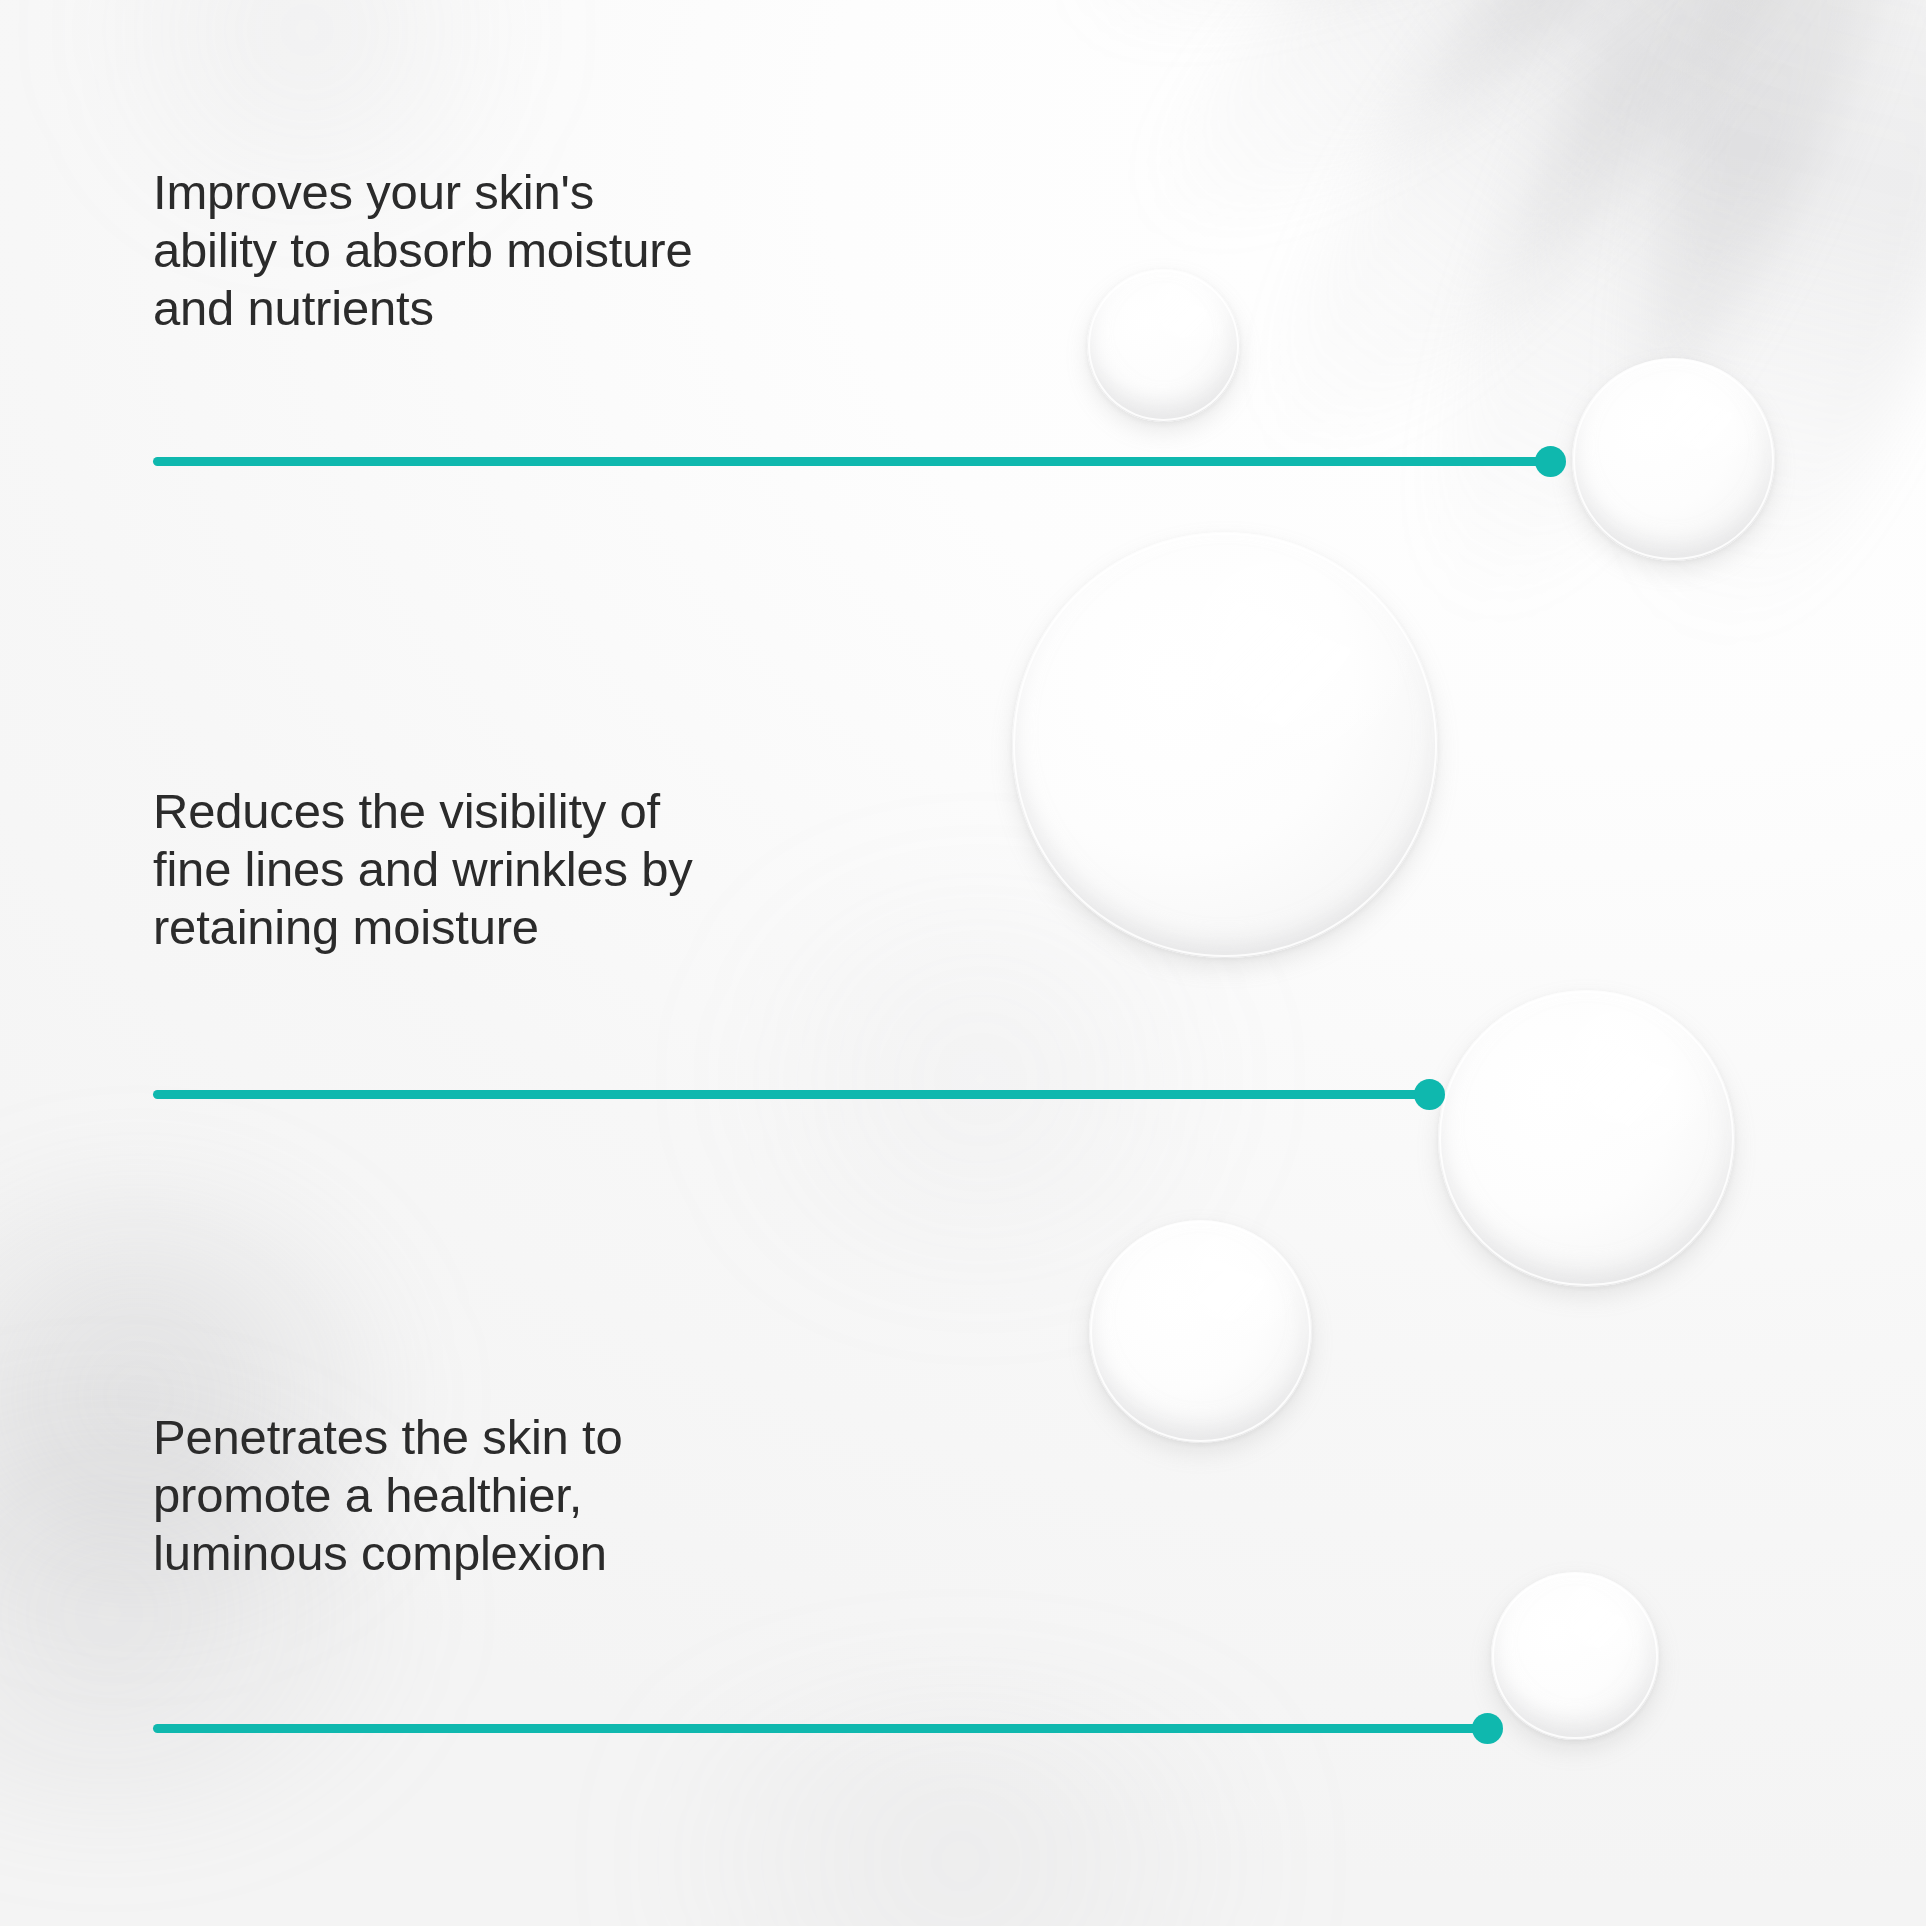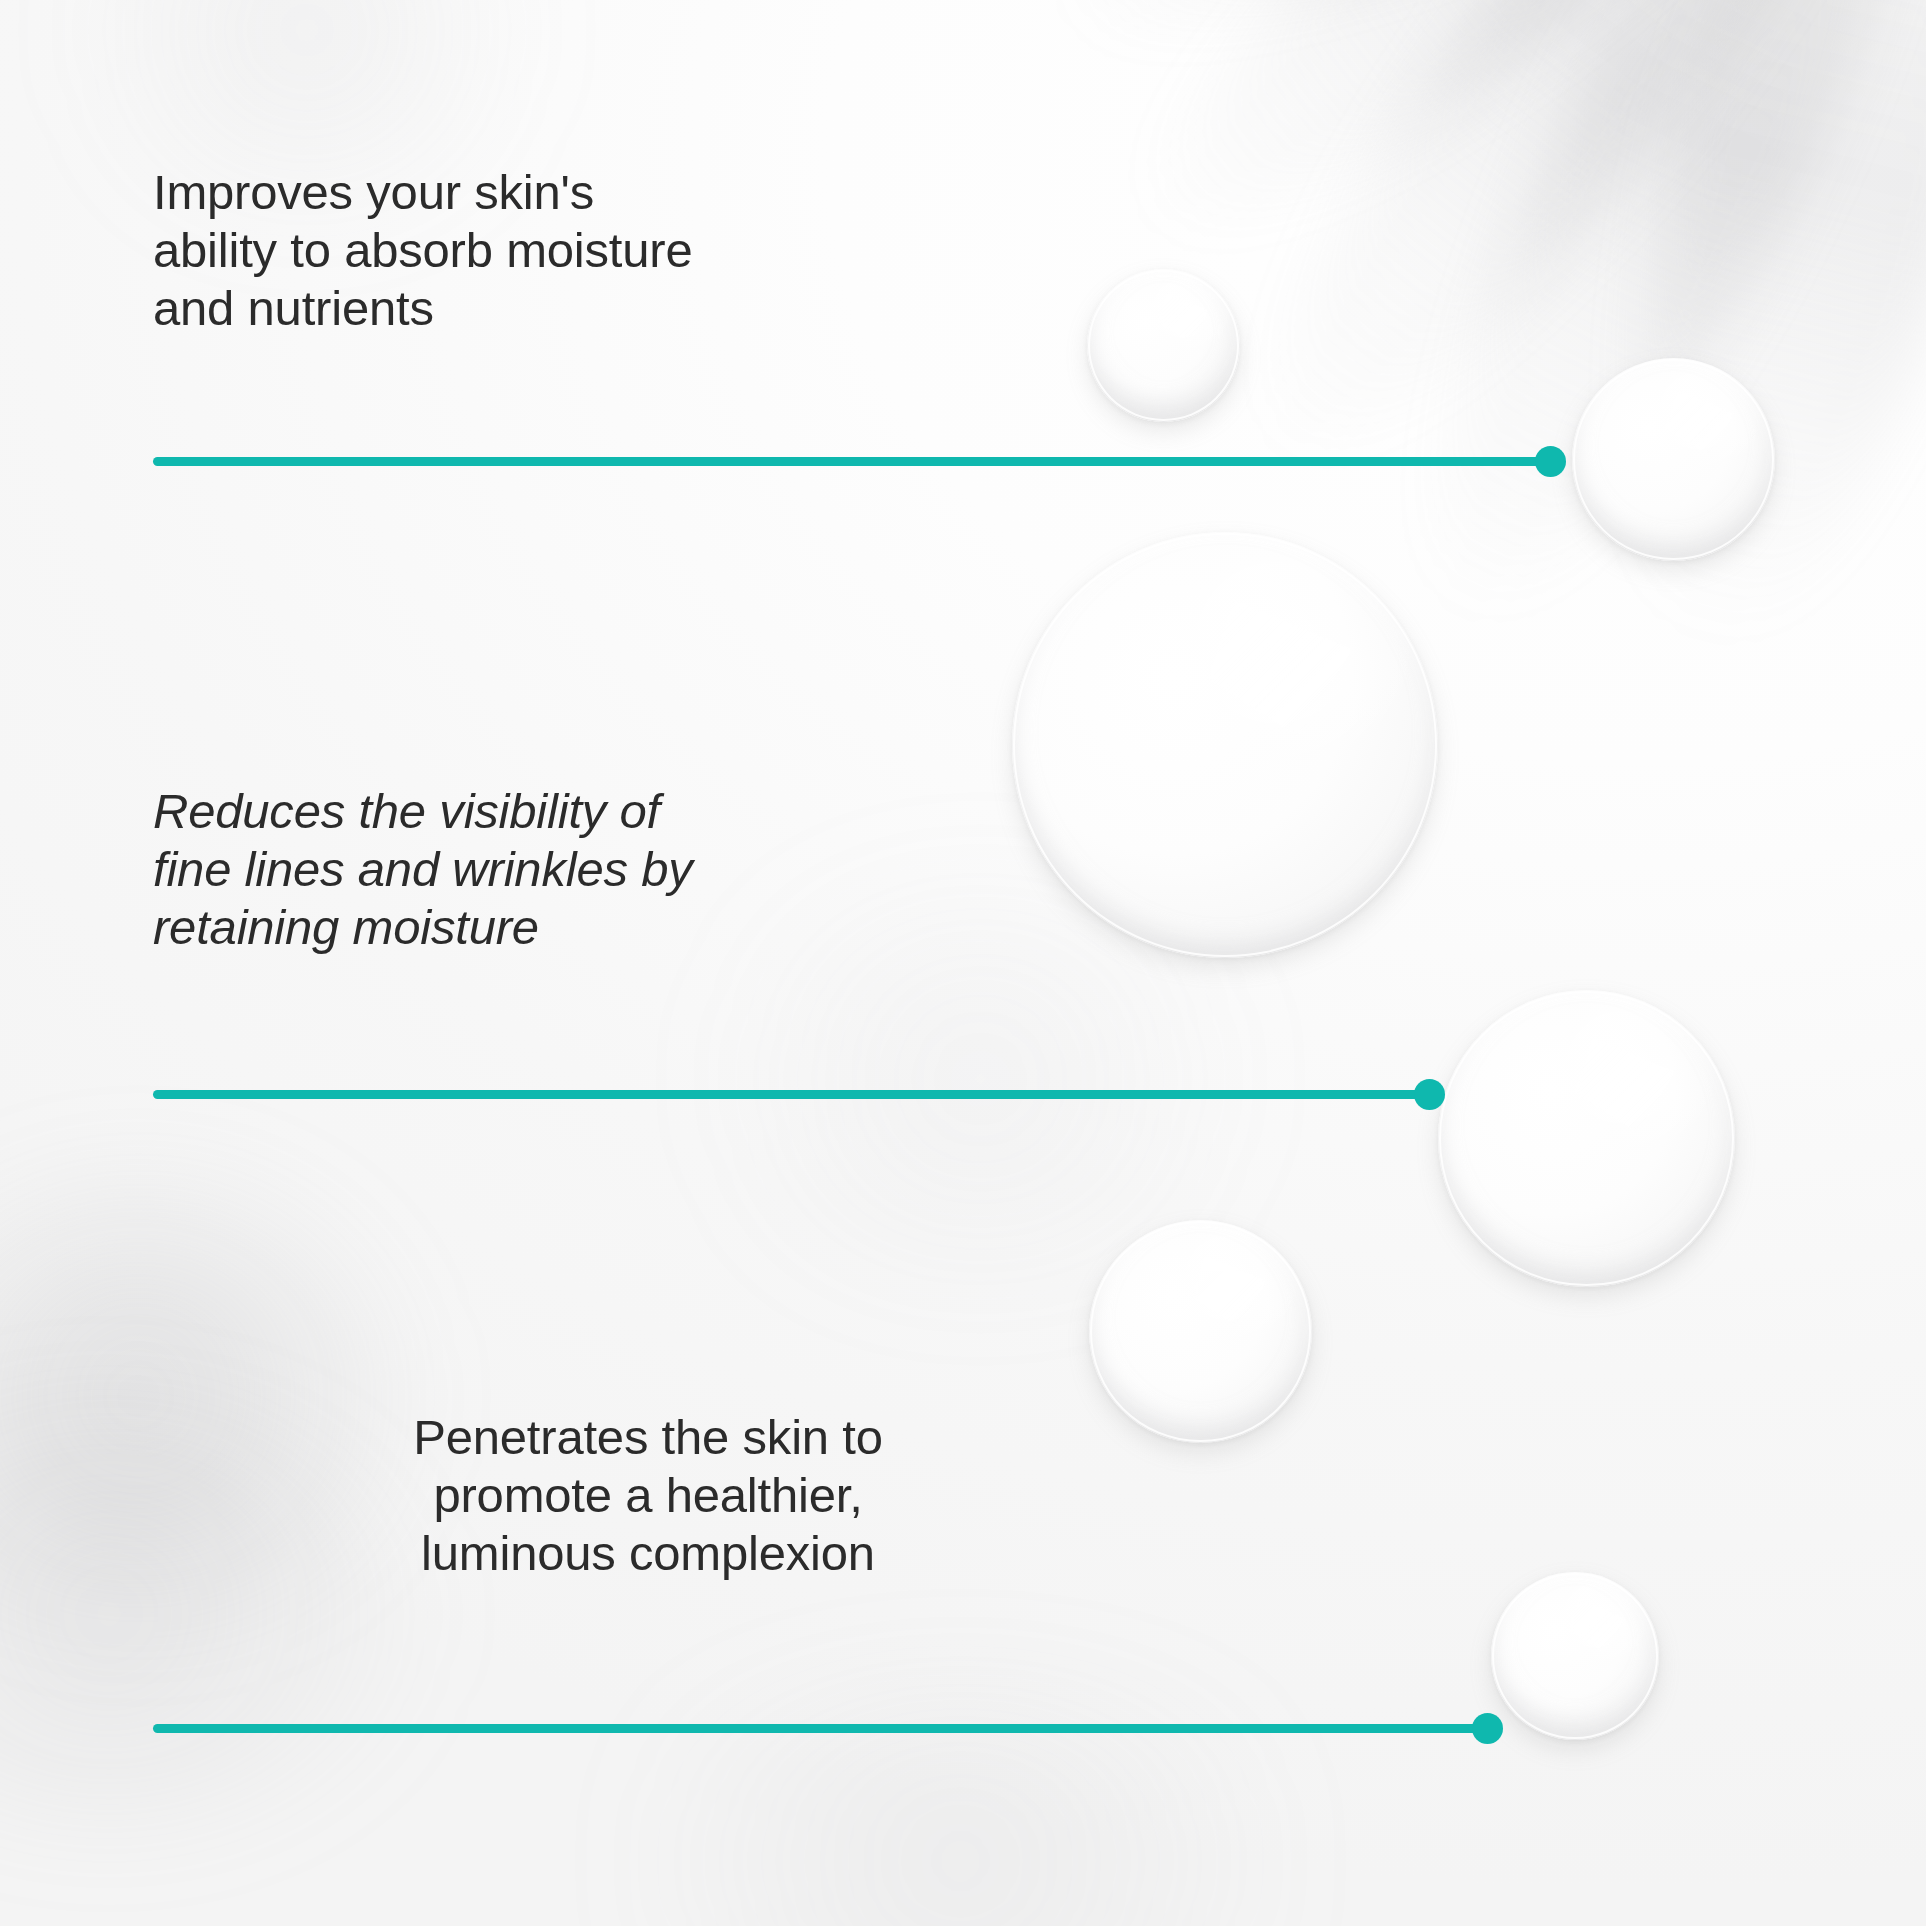--- a/index.html
+++ b/index.html
@@ -167,31 +167,31 @@
   <div class="feature" style="top:163px; width:990px;">
     <p class="feature-text">Improves your skin's
 ability to absorb moisture
 and nutrients</p>
   </div>
   <div class="rule-wrap" style="top:446px; width:1406px;">
     <div class="rule-line" style="width:1398px;"></div>
     <div class="rule-dot" style="left:1382px;"></div>
   </div>
 
-  <div class="feature" style="top:782px; width:990px;font-style:italic;">
+  <div class="feature" style="top:782px; width:990px;">
     <p class="feature-text">Reduces the visibility of
 fine lines and wrinkles by
 retaining moisture</p>
   </div>
   <div class="rule-wrap" style="top:1079px; width:1287px;">
     <div class="rule-line" style="width:1277px;"></div>
     <div class="rule-dot" style="left:1261px;"></div>
   </div>
 
-  <div class="feature" style="top:1408px; width:990px;text-align:center;">
+  <div class="feature" style="top:1408px; width:990px;">
     <p class="feature-text">Penetrates the skin to
 promote a healthier,
 luminous complexion</p>
   </div>
   <div class="rule-wrap" style="top:1713px; width:1346px;">
     <div class="rule-line" style="width:1335px;"></div>
     <div class="rule-dot" style="left:1319px;"></div>
   </div>
 
 </div>

